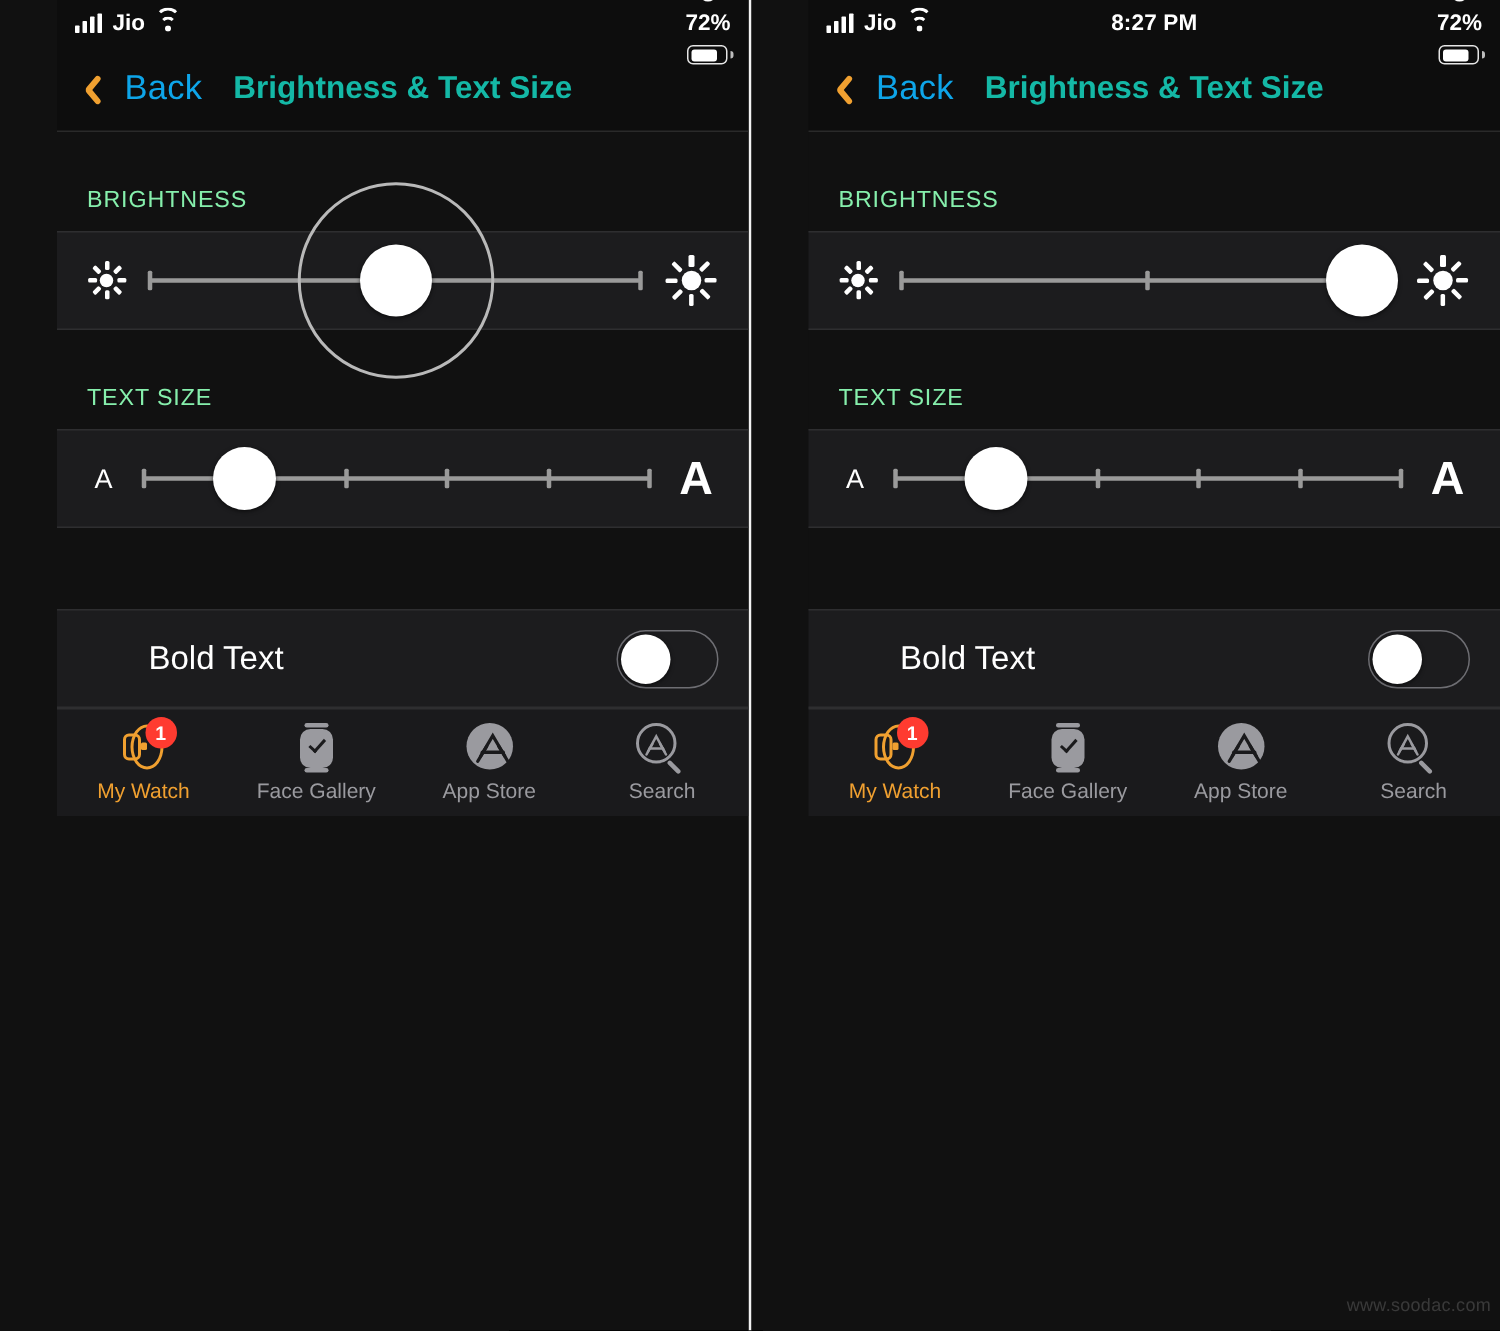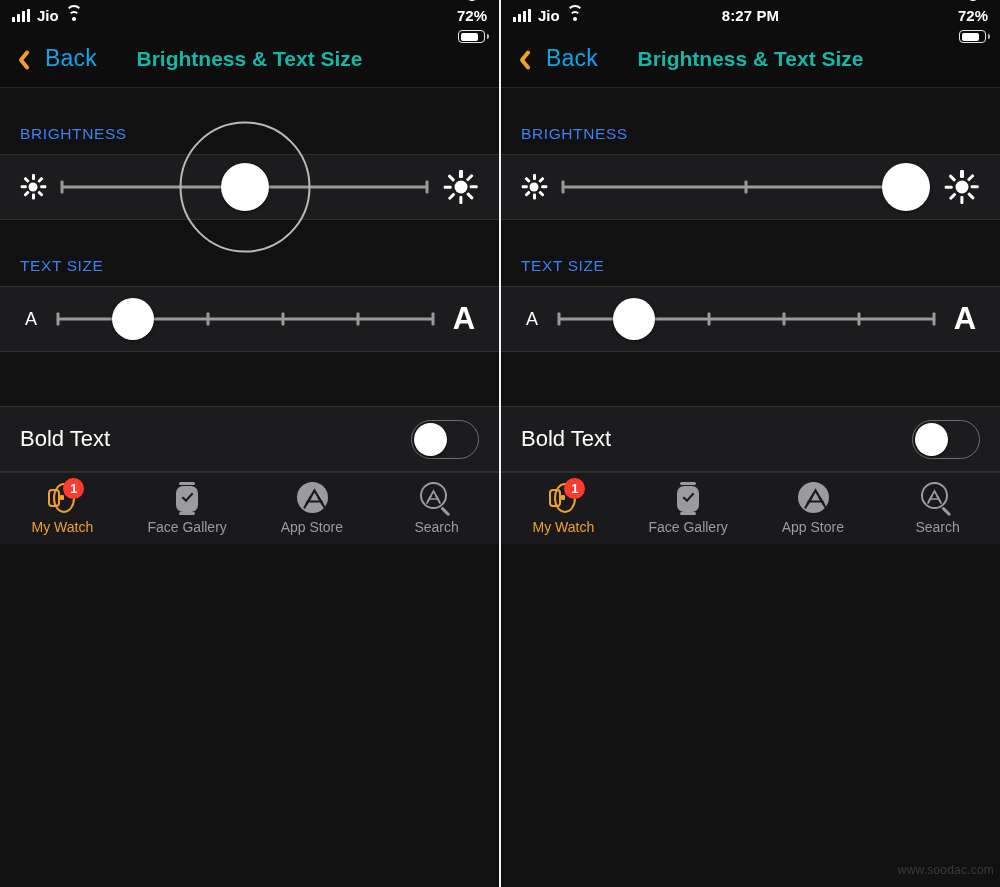--- a/index.html
+++ b/index.html
@@ -9,20 +9,21 @@
     font-family: "Liberation Sans", sans-serif;
     overflow: hidden;
   }
   .stage { position: relative; width: 1000px; height: 887px; background: #000; display: flex; }
 
   .panel {
     position: relative;
     width: 499px; height: 887px;
     background: #111111;
     overflow: hidden;
+    padding-left: 38px;
   }
   .vdivider {
     width: 2px; height: 887px; background: #f2f2f2; flex: 0 0 2px;
   }
 
   
   .statusbar {
     position: relative; height: 30px; background: #0d0d0d;
     display: flex; align-items: center; padding: 0 12px;
     color: #ffffff;
@@ -78,35 +79,35 @@
   .chev::after  { top: 11px; transform: rotate(-40deg); transform-origin: top center; }
   .backlabel { font-size: 23px; letter-spacing: .2px; }
   .navtitle {
     position: absolute; left: 0; right: 0; text-align: center;
     font-size: 21px; font-weight: bold; color: #14b8a6; pointer-events: none;
   }
 
   
   .sectionhdr {
     height: 66px; display: flex; align-items: flex-end; padding: 0 0 11px 20px;
-    font-size: 15.5px; letter-spacing: .6px; color: #3b82f6;
+    font-size: 15.5px; letter-spacing: .6px; color: #86efac;
     background: #111111;
   }
   .row {
     position: relative; background: #1c1c1e;
     border-top: 1px solid #2e2e30; border-bottom: 1px solid #2e2e30;
     display: flex; align-items: center;
   }
   .row.brightness { height: 66px; padding: 0 18px; }
   .row.textsize   { height: 66px; padding: 0 18px; }
   .gap { height: 54px; background: #111111; }
   .row.bold {
     height: 66px; padding: 0 20px; justify-content: space-between;
   }
-  .bold-label { font-size: 22px; color: #fff; }
+  .bold-label { font-size: 22px; color: #fff; margin-left: 41px; }
 
   
   .slider { position: relative; flex: 1; height: 100%; margin: 0 14px; }
   .track {
     position: absolute; top: 50%; transform: translateY(-50%);
     height: 3px; background: #9a9a9a; border-radius: 2px;
   }
   .tick {
     position: absolute; top: 50%; transform: translate(-50%, -50%);
     width: 3px; height: 13px; background: #9a9a9a; border-radius: 1px;

